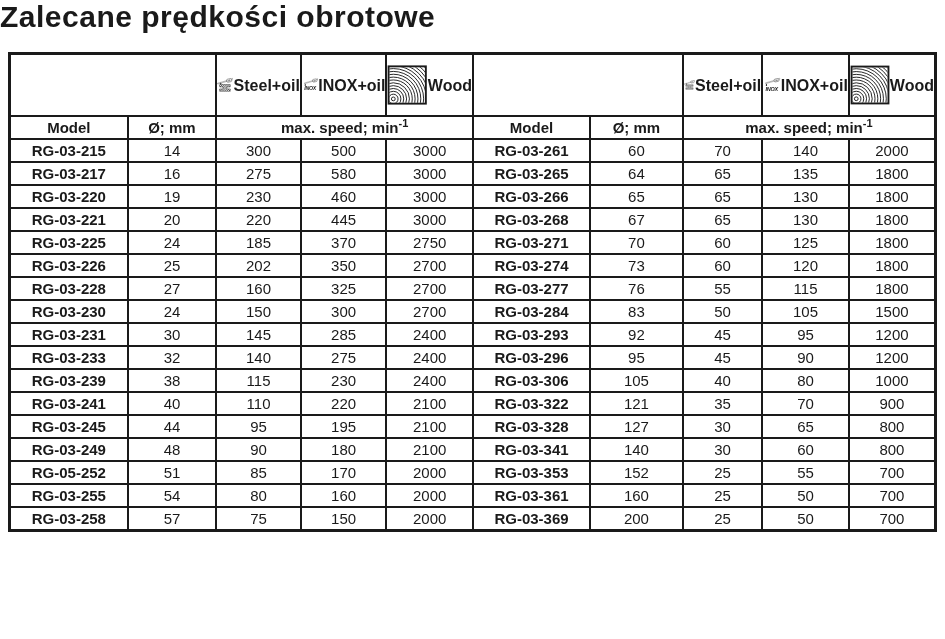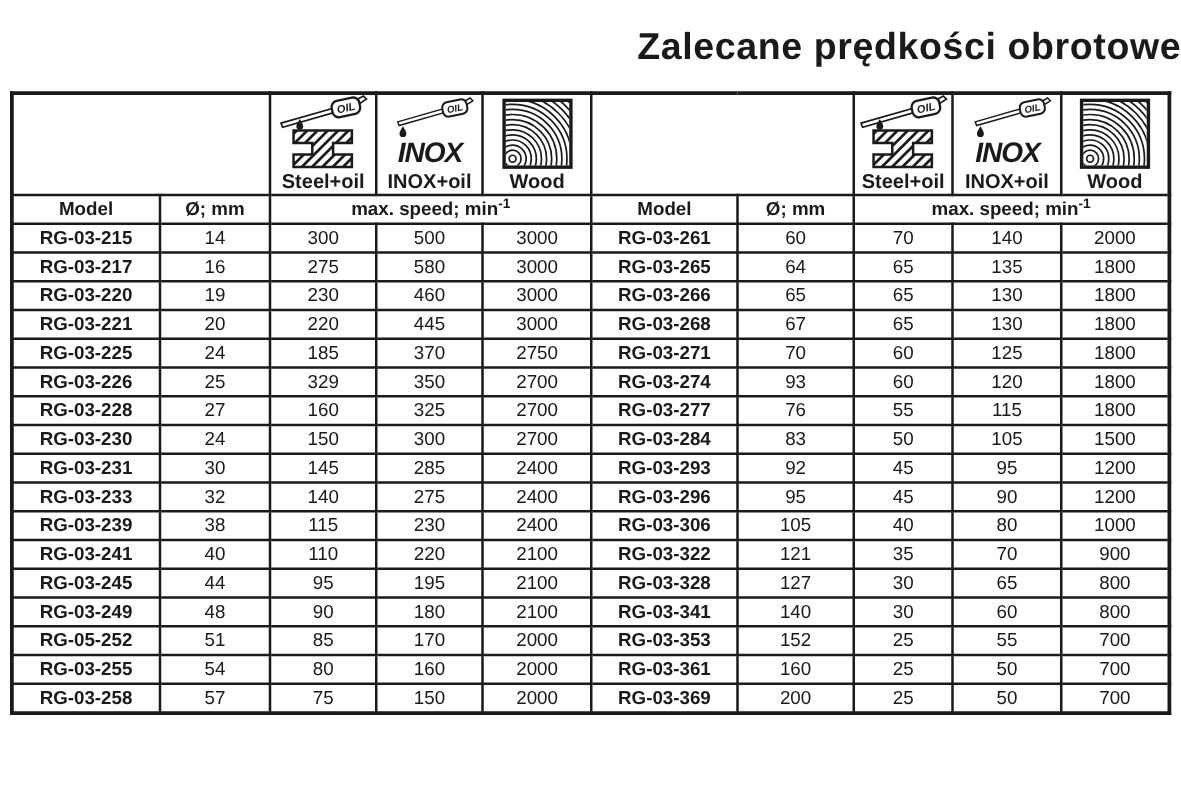--- a/index.html
+++ b/index.html
@@ -4,25 +4,24 @@
 <style>
   html, body {
     margin: 0; padding: 0;
     width: 945px; height: 639px;
     background: #ffffff;
     font-family: "Liberation Sans", sans-serif;
     color: #1a1a1a;
     overflow: hidden;
   }
   .page-title {
-    text-align: right;
+    text-align: left;
     font-size: 30px;
     font-weight: bold;
     margin: 0;
-    padding-top: 21px;
     padding-bottom: 18px;
     letter-spacing: 0.5px;
   }
   table.speed-table {
     border-collapse: collapse;
     table-layout: fixed;
     margin-left: 8px;
     width: 929px;
     border: 3px solid #1a1a1a;
   }
@@ -30,21 +29,21 @@
     border: 2px solid #1a1a1a;
     text-align: center;
     vertical-align: middle;
     font-size: 15px;
     padding: 0;
     height: 21px;
     overflow: hidden;
     white-space: nowrap;
   }
   td.icon-cell { height: 84px; vertical-align: bottom; padding-bottom: 1px; }
-  .icon-wrap { display: flex; flex-direction: column; align-items: center; justify-content: flex-end; height: 100%; }
+  .icon-wrap { display: flex; flex-direction: row; align-items: center; justify-content: flex-end; height: 100%; }
   .material-label { font-weight: bold; font-size: 16px; line-height: 19px; }
   td.header-cell { font-weight: bold; font-size: 17px; height: 25px; }
   td.model-cell { font-weight: bold; margin-top: 20px; }
   sup.inv { font-size: 11px; vertical-align: super; line-height: 0; }
   svg text { font-family: "Liberation Sans", sans-serif; }
 </style>
 </head>
 <body>
 
 <svg width="0" height="0" style="position:absolute" aria-hidden="true">
@@ -236,25 +235,25 @@
         <td>2750</td>
         <td class="model-cell">RG-03-271</td>
         <td>70</td>
         <td>60</td>
         <td>125</td>
         <td>1800</td>
       </tr>
       <tr>
         <td class="model-cell">RG-03-226</td>
         <td>25</td>
-        <td>329</td>
+        <td>202</td>
         <td>350</td>
         <td>2700</td>
         <td class="model-cell">RG-03-274</td>
-        <td>93</td>
+        <td>73</td>
         <td>60</td>
         <td>120</td>
         <td>1800</td>
       </tr>
       <tr>
         <td class="model-cell">RG-03-228</td>
         <td>27</td>
         <td>160</td>
         <td>325</td>
         <td>2700</td>

